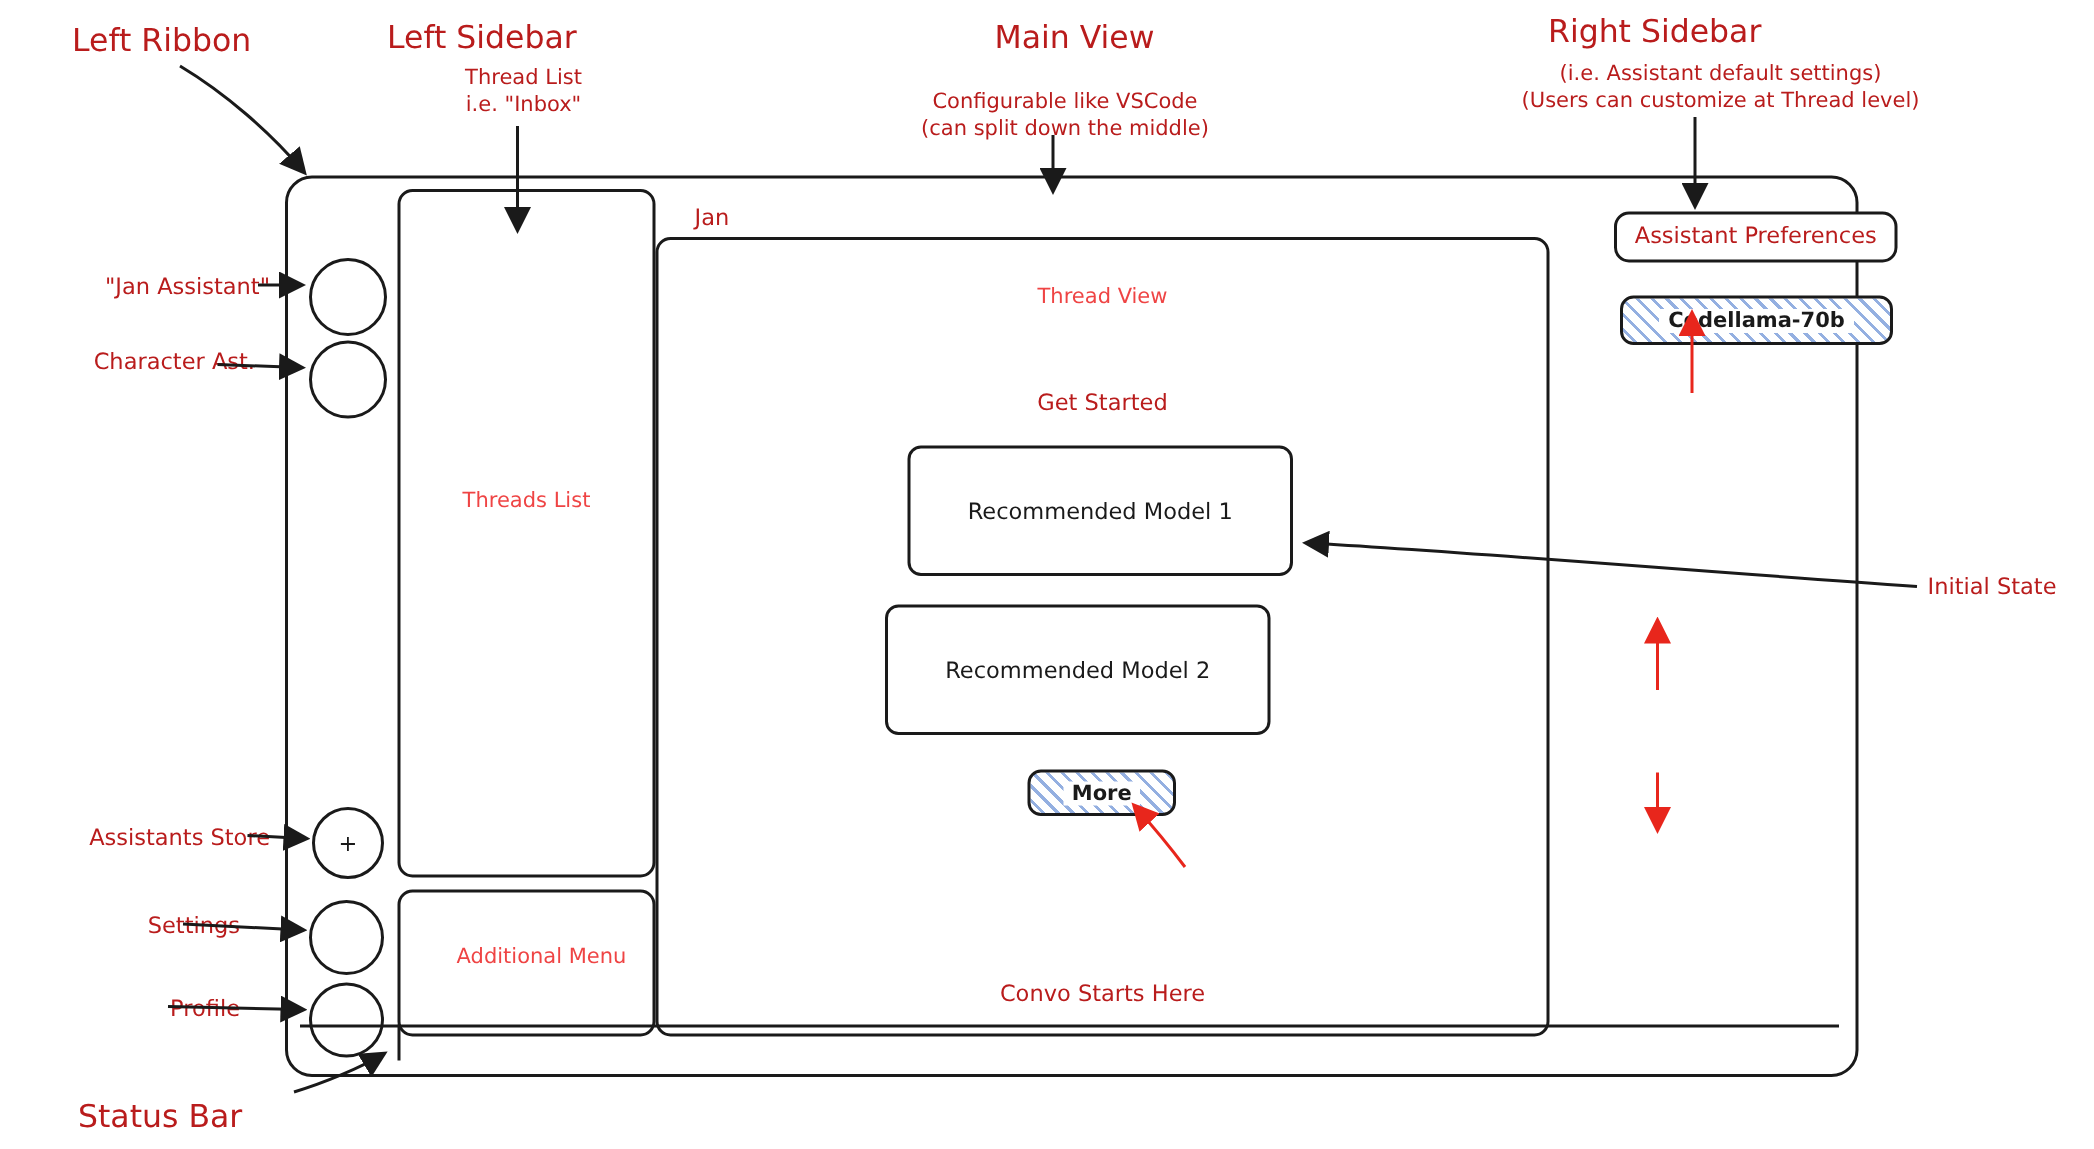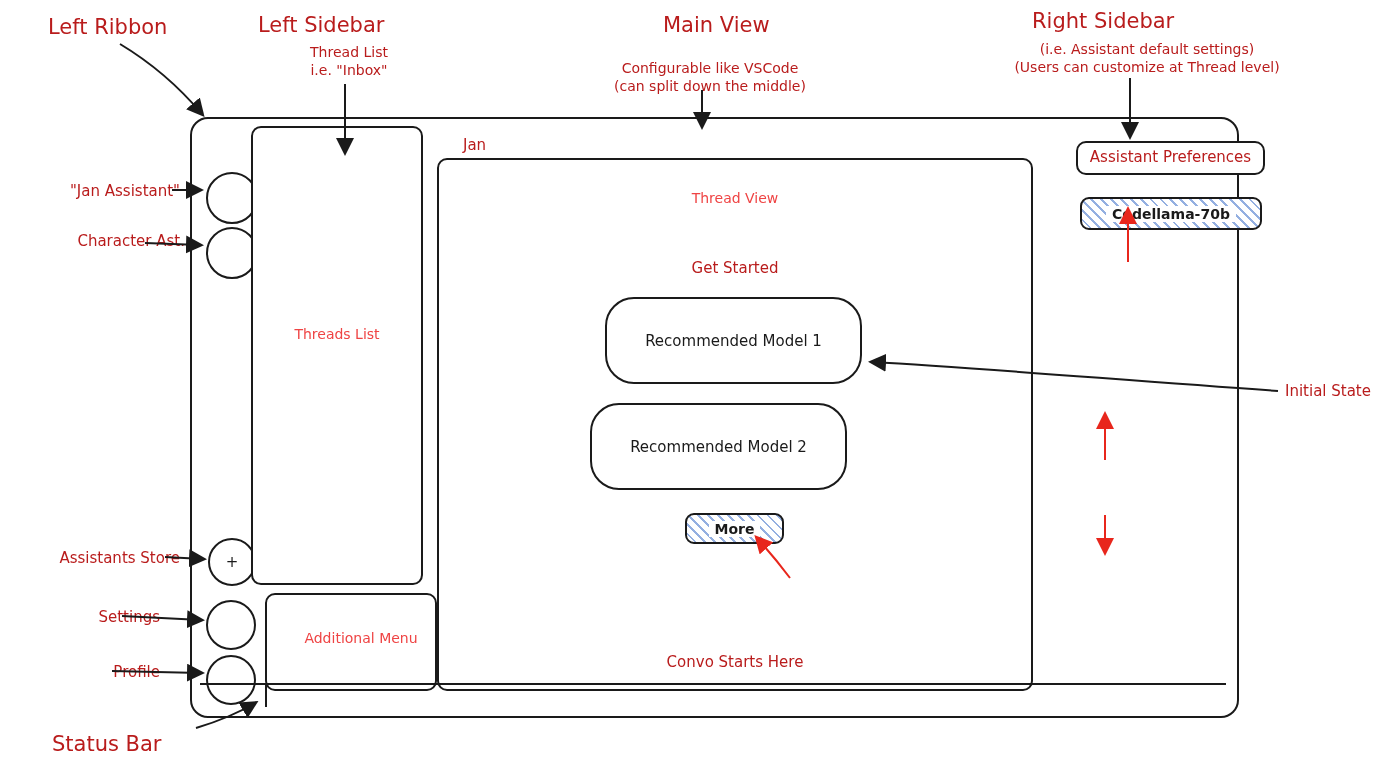--- a/index.html
+++ b/index.html
@@ -83,21 +83,20 @@
   }
   .hatch span {
     background: #ffffff;
     padding: 0 6px;
   }
   .center-txt {
     display: flex;
     align-items: center;
     justify-content: center;
     text-align: center;
-    border-radius: 29px;
   }
   svg.overlay {
     position: absolute;
     left: 0;
     top: 0;
     width: 1396px;
     height: 766px;
     pointer-events: none;
   }
 </style>
@@ -118,21 +117,21 @@
   <div class="abs anno t-sub center" style="left:605px; top:60px; width:210px;">Configurable like VSCode
 (can split down the middle)</div>
 
   <div class="abs anno t-title" style="left:1032px; top:8px;">Right Sidebar</div>
 
   <div class="abs anno t-sub center" style="left:1007px; top:41px; width:280px;">(i.e. Assistant default settings)
 (Users can customize at Thread level)</div>
 
   <div class="abs anno t-lbl right" style="left:10px; top:182px; width:170px;">"Jan Assistant"</div>
 
-  <div class="abs anno t-lbl right" style="left:15px; top:232px; width:170px;">Character Ast.</div>
+  <div class="abs anno t-lbl right" style="left:0; top:232px; width:170px;">Character Ast.</div>
 
   <div class="abs anno t-lbl right" style="left:10px; top:549px; width:170px;">Assistants Store</div>
 
   <div class="abs anno t-lbl right" style="left:10px; top:608px; width:150px;">Settings</div>
 
   <div class="abs anno t-lbl right" style="left:10px; top:663px; width:150px;">Profile</div>
 
   <div class="abs anno t-title" style="left:52px; top:731px;">Status Bar</div>
 
   <div class="abs anno t-lbl" style="left:1285px; top:382px;">Initial State</div>
@@ -149,21 +148,21 @@
   <div class="abs frame" style="left:190px; top:117px; width:1045px; height:597px;"></div>
 
   <div class="abs" style="left:200px; top:127px; width:65px; height:560px;">
     <div class="abs circle" style="left:6px; top:45px; width:48px; height:48px;"></div>
     <div class="abs circle" style="left:6px; top:100px; width:48px; height:48px;"></div>
     <div class="abs circle" style="left:8px; top:411px; width:44px; height:44px;">+</div>
     <div class="abs circle" style="left:6px; top:473px; width:46px; height:46px;"></div>
     <div class="abs circle" style="left:6px; top:528px; width:46px; height:46px;"></div>
   </div>
 
-  <div class="abs panel" style="left:251px; top:126px; width:168px; height:455px;">
+  <div class="abs panel" style="left:265px; top:126px; width:168px; height:455px;">
     <div class="abs anno red t-red center" style="left:0; top:198px; width:168px;">Threads List</div>
   </div>
   <div class="abs panel" style="left:265px; top:593px; width:168px; height:94px;">
     <div class="abs anno red t-red center" style="left:0; top:35px; width:188px;">Additional Menu</div>
   </div>
 
   <div class="abs" style="left:437px; top:126px; width:592px; height:561px;">
     <div class="abs anno t-lbl" style="left:26px; top:10px;">Jan</div>
 
     <div class="abs panel" style="left:0px; top:32px; width:592px; height:529px;">

